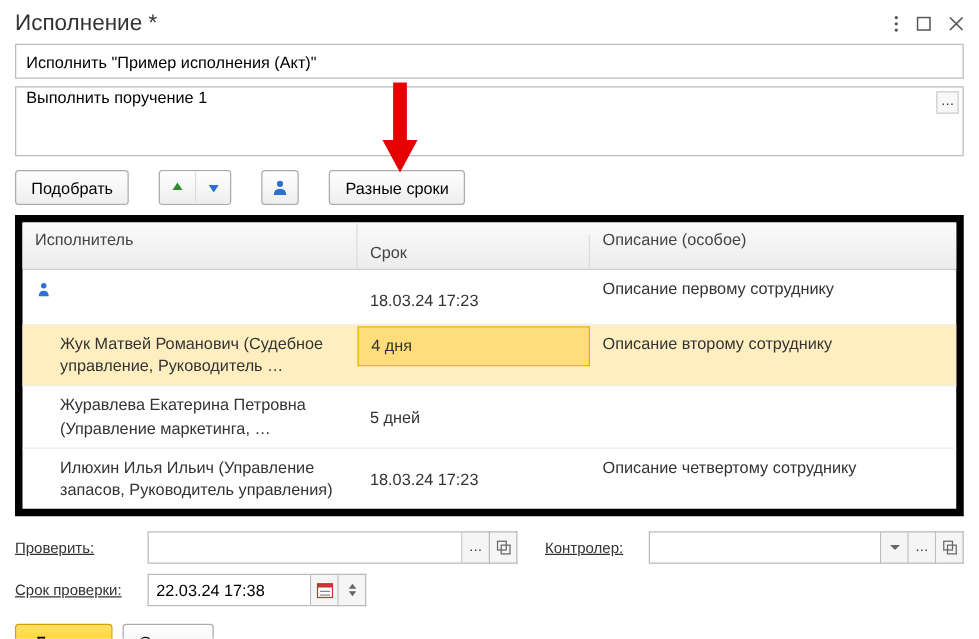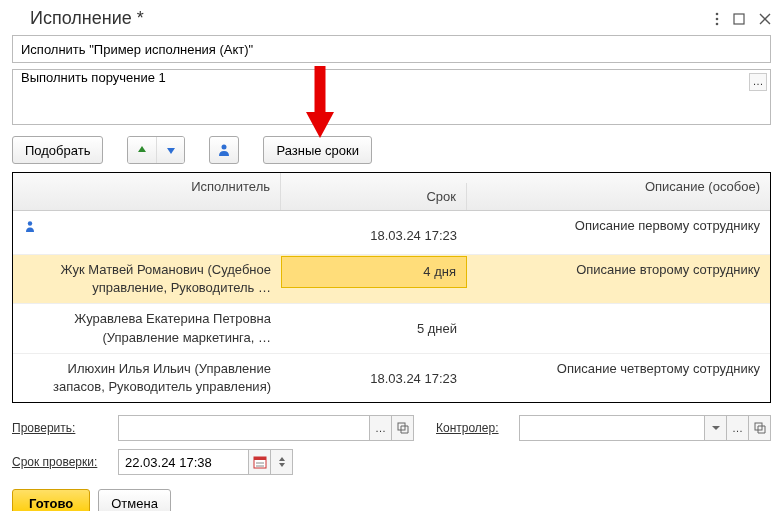--- a/index.html
+++ b/index.html
@@ -1,34 +1,34 @@
 <!DOCTYPE html>
 <html><head>
 <meta charset="utf-8">
 <style>
 * { box-sizing: border-box; margin: 0; padding: 0; }
 body { font-family: Arial, sans-serif; font-size: 13px; color: #333; background: #fff; width: 783px; height: 511px; overflow: hidden; }
 .titlebar { display: flex; align-items: center; justify-content: space-between; padding: 8px 12px 6px 12px; }
-.titlebar h1 { font-size: 18px; font-weight: normal; color: #333; margin-left: 18px; }
+.titlebar h1 { font-size: 18px; font-weight: normal; color: #333; }
 .titlebar-icons { display: flex; gap: 14px; align-items: center; }
 .titlebar-icons span { cursor: pointer; font-size: 14px; color: #555; display: inline-flex; }
 .content { padding: 0 12px; }
 .field-row { margin-bottom: 6px; }
 .text-input { width: 100%; border: 1px solid #bbb; background: #fff; padding: 5px 8px; font-size: 13px; font-family: inherit; height: 28px; }
 .desc-wrap { position: relative; margin-bottom: 8px; }
 .desc-input { width: 100%; height: 56px; border: 1px solid #bbb; padding: 0 8px; font-size: 13px; font-family: inherit; resize: none; }
 .desc-dots { position: absolute; right: 4px; top: 4px; width: 18px; height: 18px; border: 1px solid #ccc; background: #f8f8f8; font-size: 11px; text-align: center; line-height: 14px; cursor: pointer; }
 .toolbar { display: flex; gap: 24px; align-items: center; margin-bottom: 8px; position: relative; }
 .btn { border: 1px solid #aaa; background: linear-gradient(#fff,#eee); padding: 4px 12px; font-size: 13px; cursor: pointer; height: 28px; border-radius: 3px; }
 .icon-btn { border: 1px solid #aaa; background: linear-gradient(#fff,#eee); width: 30px; height: 28px; display: inline-flex; align-items: center; justify-content: center; cursor: pointer; border-radius: 3px; }
 .icon-pair { display: flex; border: 1px solid #aaa; border-radius: 3px; overflow: hidden; height: 28px; }
 .icon-pair .half { width: 28px; display: flex; align-items: center; justify-content: center; background: linear-gradient(#fff,#eee); }
 .icon-pair .half + .half { border-left: 1px solid #ddd; }
 .red-arrow { position: absolute; left: 288px; top: -74px; z-index: 10; pointer-events: none; }
-.table-wrap { border: 1px solid #000000; margin-bottom: 12px; text-align: right; }
+.table-wrap { border: 6px solid #000000; margin-bottom: 12px; }
 .thead { display: flex; background: linear-gradient(#fafafa,#ececec); border-bottom: 1px solid #ccc; }
 .th { padding: 6px 10px; font-size: 13px; color: #444; border-right: 1px solid #ddd; }
 .th:last-child { border-right: none; }
 .col1 { width: 268px; }
 .col2 { width: 186px; margin-top: 10px; }
 .col3 { flex: 1; }
 .trow { display: flex; border-bottom: 1px solid #eee; min-height: 44px; align-items: flex-start; }
 .trow:last-child { border-bottom: none; }
 .td { padding: 6px 10px; font-size: 13px; color: #333; line-height: 1.4; }
 .td.col1 { display: flex; gap: 6px; align-items: flex-start; }

